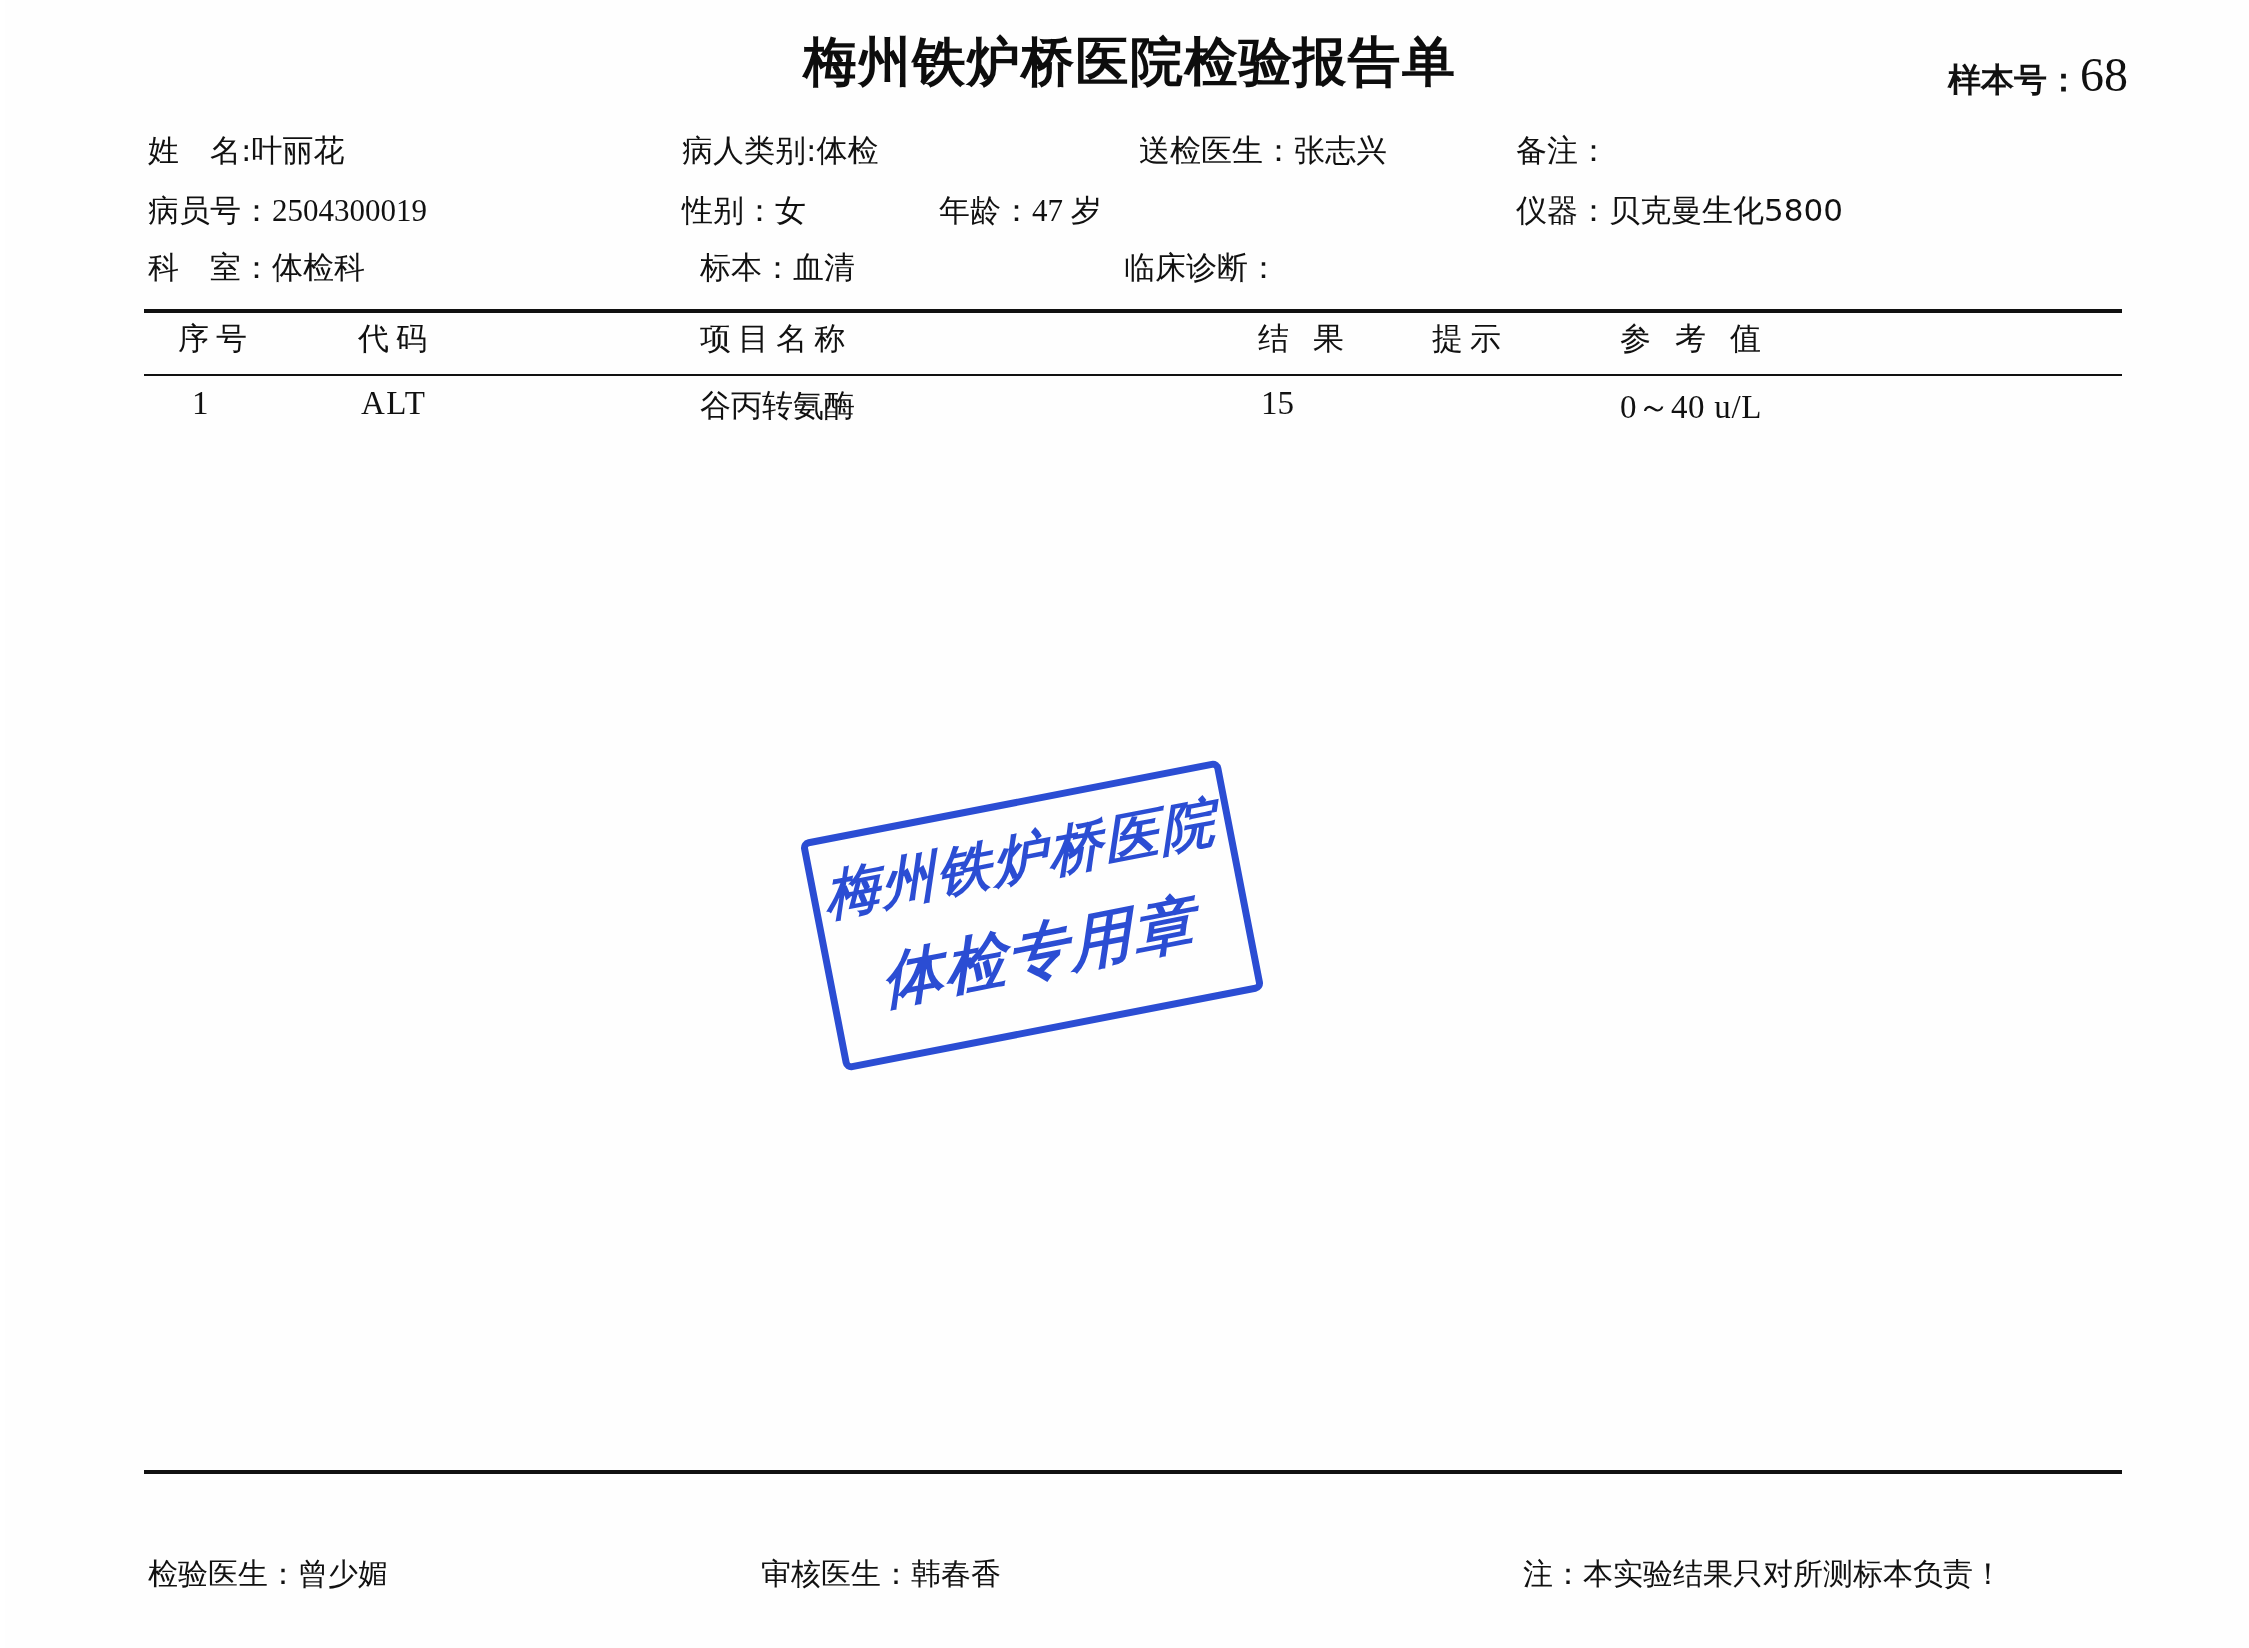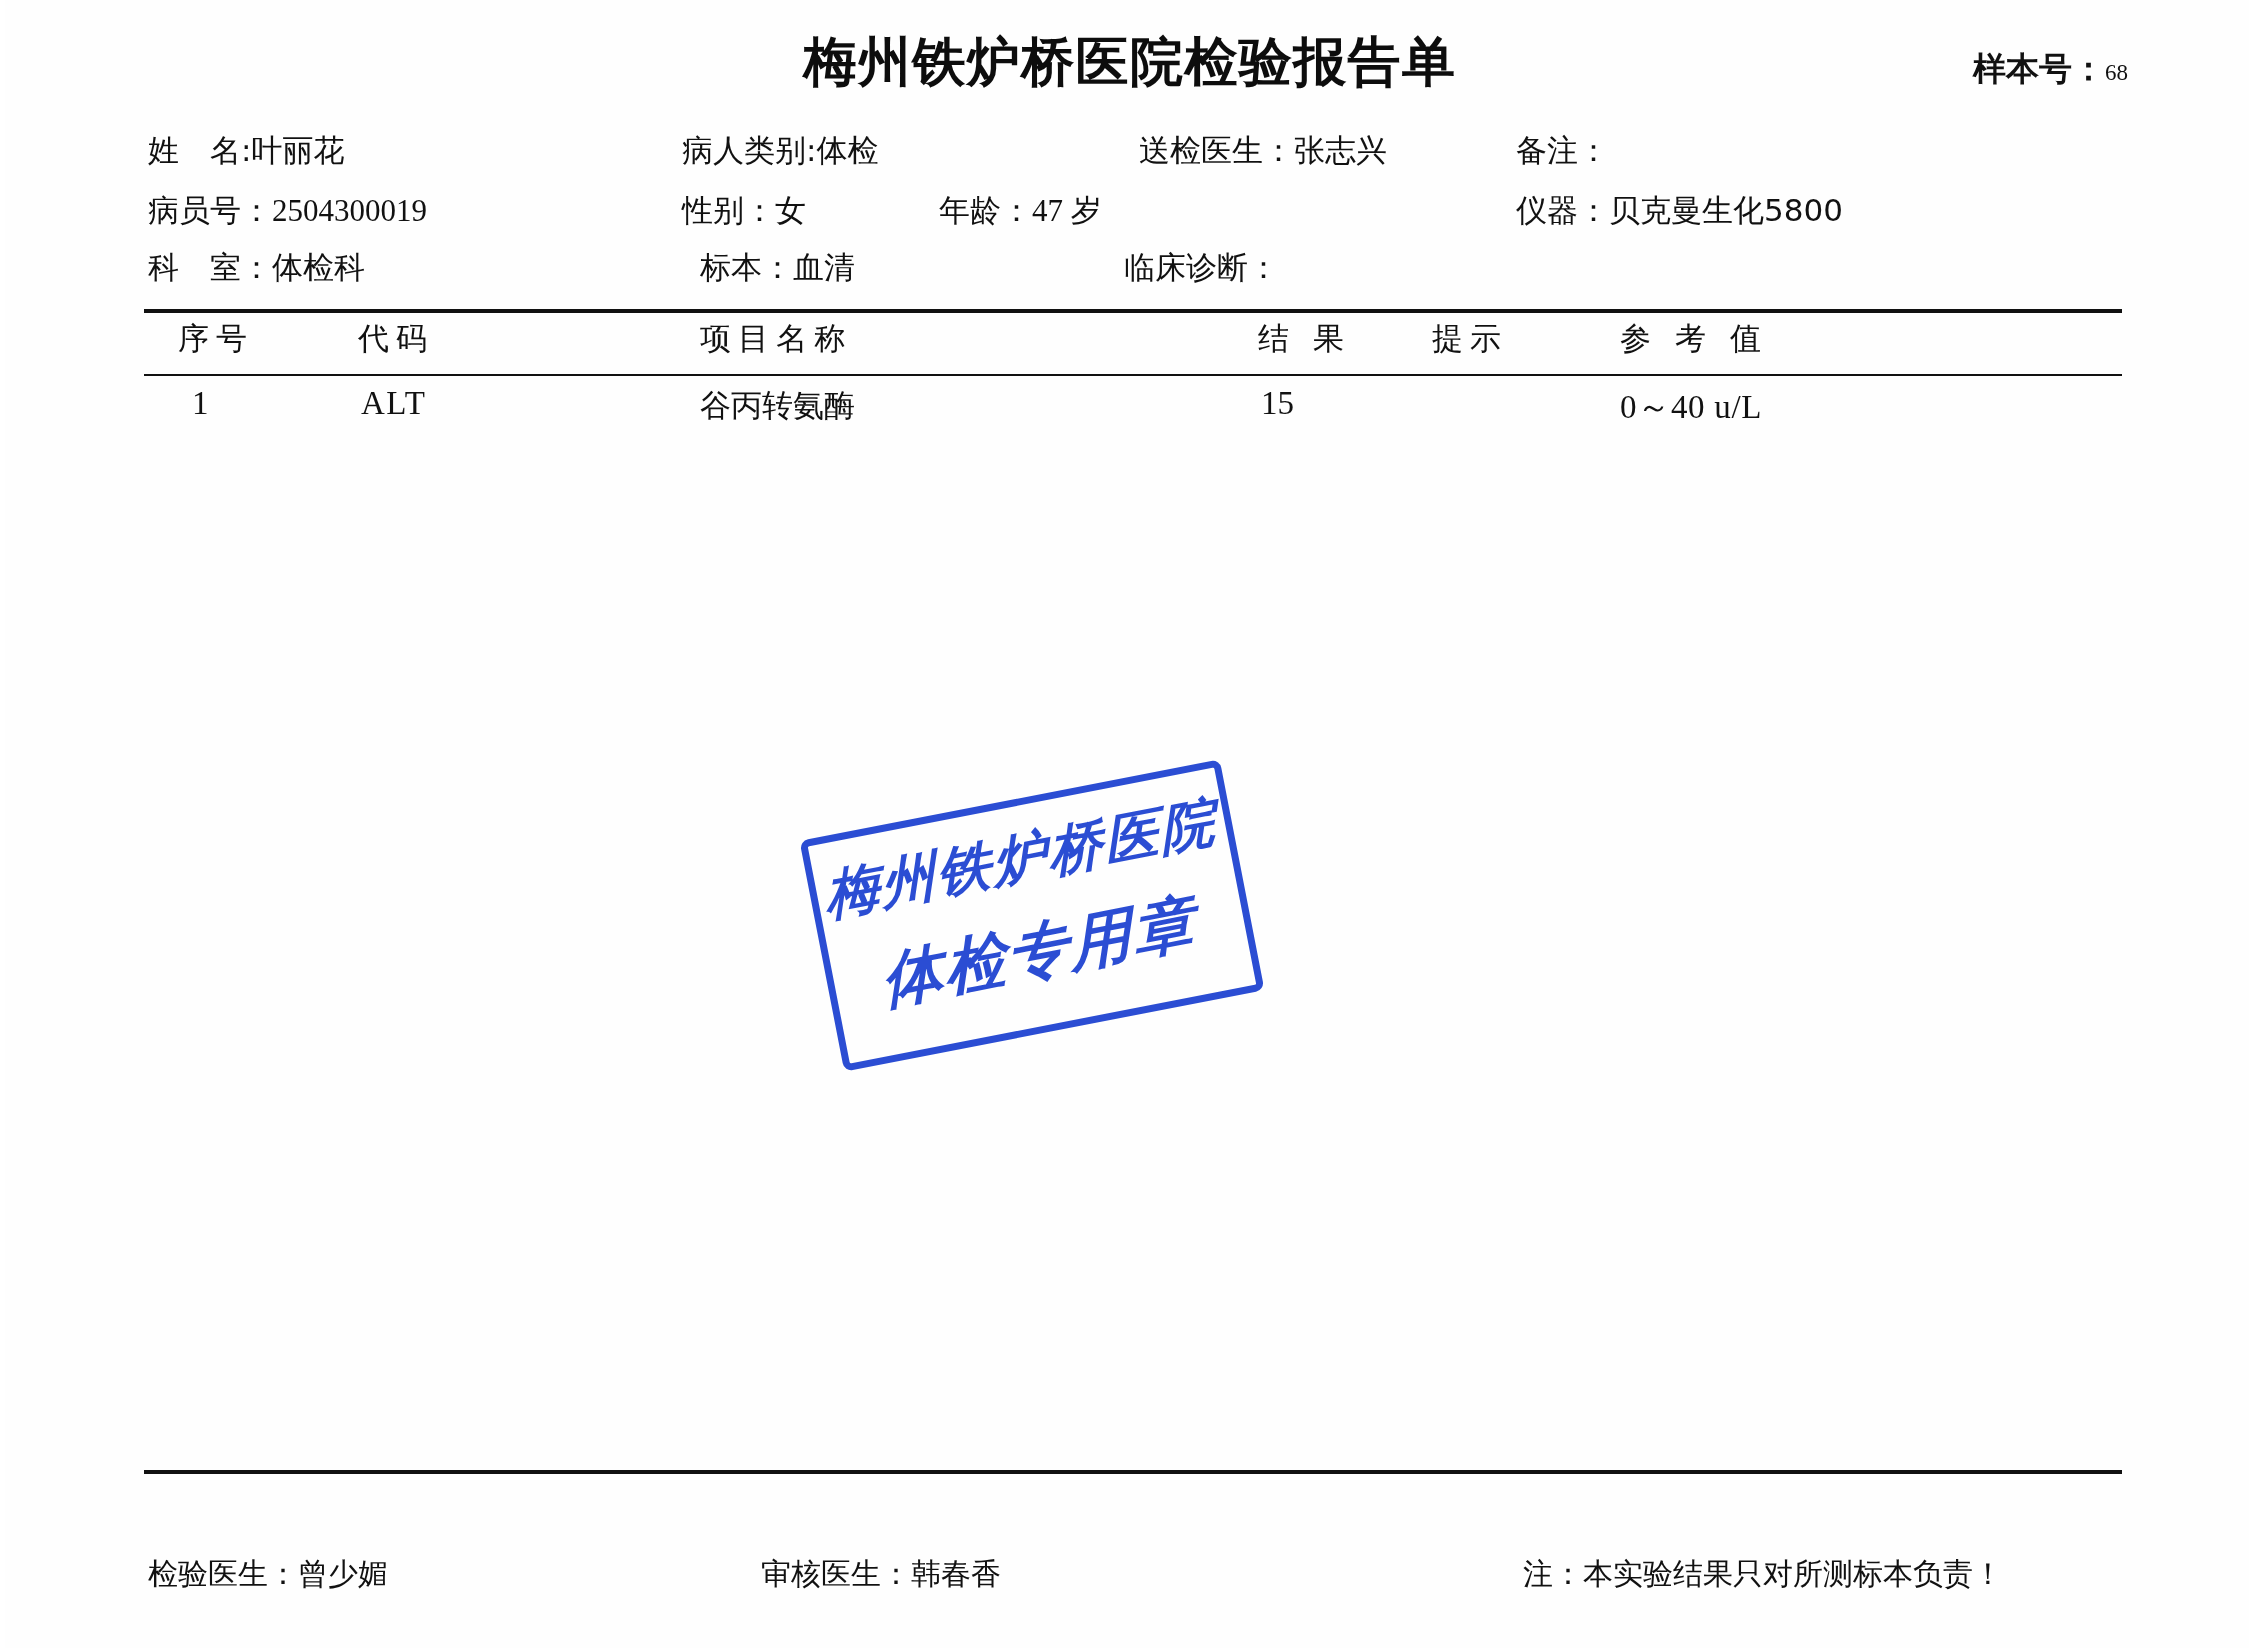--- a/index.html
+++ b/index.html
@@ -50,21 +50,21 @@
     top: 20px;
     font-family: "DejaVu Sans", sans-serif;
     font-size: 33px;
     font-weight: bold;
     color: #111;
     white-space: nowrap;
   }
   .sample-no .num {
     font-family: "Liberation Serif", serif;
     font-weight: normal;
-    font-size: 23px;
+    font-size: 48px;
   }
 
   
   .info-block {
     position: absolute;
     left: 0;
     top: 130px;
     width: 2238px;
     height: 171px;
     font-size: 31px;

